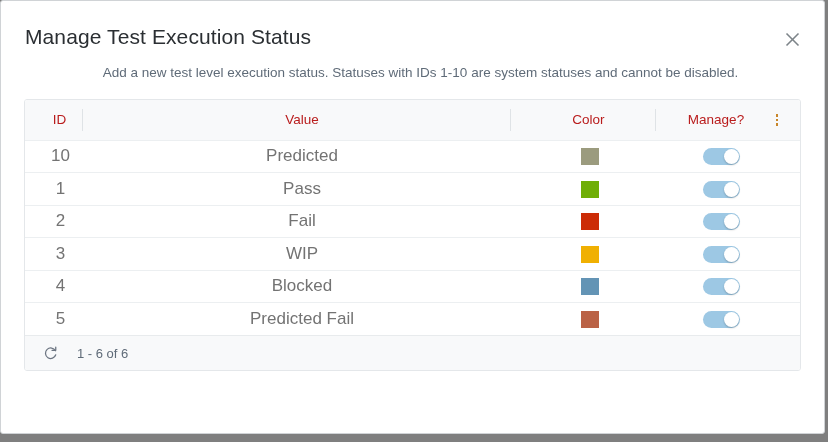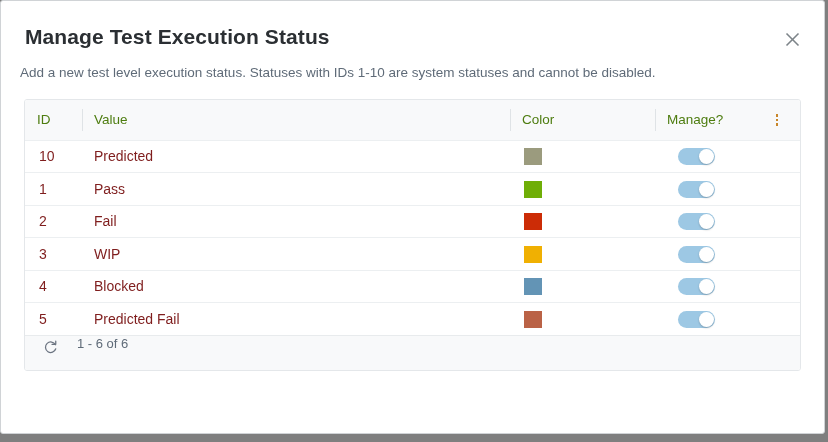--- a/index.html
+++ b/index.html
@@ -25,21 +25,21 @@
   }
 
   
   .dlg-header {
     position: relative;
     padding: 22px 28px 0 24px;
   }
 
   .dlg-title {
     font-size: 21px;
-    font-weight: 700;
+    font-weight: 400;
     color: #2b2f33;
     letter-spacing: 0.1px;
     line-height: 28px;
   }
 
   .close-btn {
     position: absolute;
     right: 20px;
     top: 26px;
     width: 24px;
@@ -48,21 +48,22 @@
     align-items: center;
     justify-content: center;
     cursor: pointer;
   }
   .close-btn svg { display: block; }
 
   .subhead-row {
     display: flex;
     align-items: center;
     justify-content: space-between;
-    padding: 13px 24px 0 19px;
+    padding: 13px 24px 0 40px;
+    flex-direction: column;
   }
 
   .dlg-subtitle {
     font-size: 13.5px;
     color: #5f6b78;
     line-height: 18px;
   }
 
   .add-btn {
     font-family: "Liberation Sans", sans-serif;
@@ -86,22 +87,22 @@
     background: #fff;
   }
 
   table { width: 100%; border-collapse: collapse; table-layout: fixed; }
 
   thead tr { background: #f8f9fa; height: 40px; }
 
   thead th {
     font-size: 13.5px;
     font-weight: 400;
-    color: #4d7c0f;
-    text-align: left;
+    color: #b91c1c;
+    text-align: center;
     padding: 0 0 0 12px;
     position: relative;
     height: 40px;
     vertical-align: middle;
   }
 
   th.divider::before {
     content: "";
     position: absolute;
     left: 0;
@@ -114,25 +115,26 @@
   col.c-id      { width: 57px; }
   col.c-value   { width: 428px; }
   col.c-color   { width: 145px; }
   col.c-enabled { width: 110px; }
   col.c-menu    { width: 44px; }
 
   tbody tr { height: 32.5px; border-top: 1px solid #eceff1; }
   tbody tr:first-child { border-top: 1px solid #eceff1; }
 
   tbody td {
-    font-size: 14px;
-    color: #7f1d1d;
+    font-size: 17px;
+    color: #737373;
     padding: 0 0 0 12px;
     vertical-align: middle;
     height: 32.5px;
+    text-align: center;
   }
 
   td.cell-id { padding-left: 14px; }
 
   .swatch {
     display: inline-block;
     width: 18px;
     height: 17px;
     vertical-align: middle;
     margin-left: 2px;
@@ -176,21 +178,21 @@
     width: 2.5px;
     height: 2.5px;
     background: #c8862a;
   }
   th.menu-col { padding: 0; }
   th.menu-col .kebab { margin-left: 4px; }
 
   
   .table-footer {
     display: flex;
-    align-items: flex-start;
+    align-items: center;
     background: #f8f9fa;
     border-top: 1px solid #e8ebed;
     height: 35px;
     padding-left: 14px;
   }
 
   .refresh-btn {
     width: 22px;
     height: 22px;
     display: flex;

